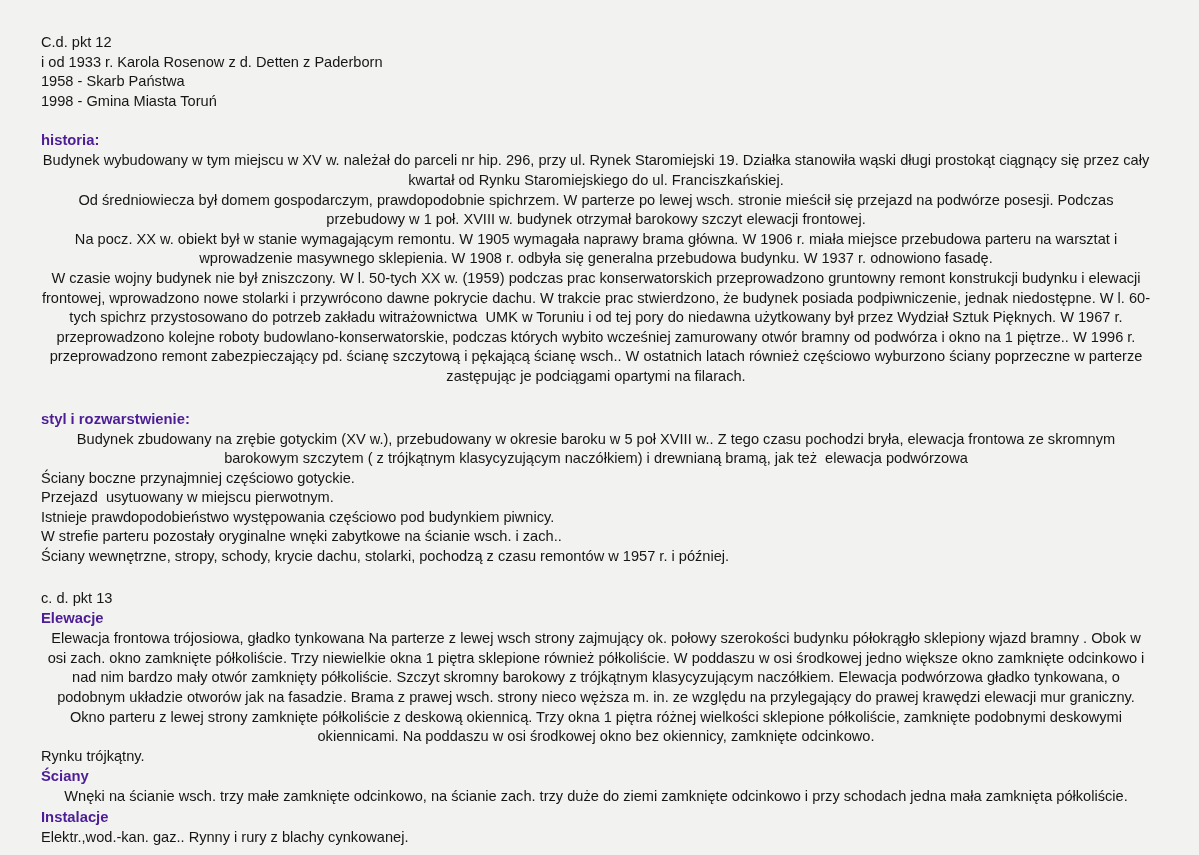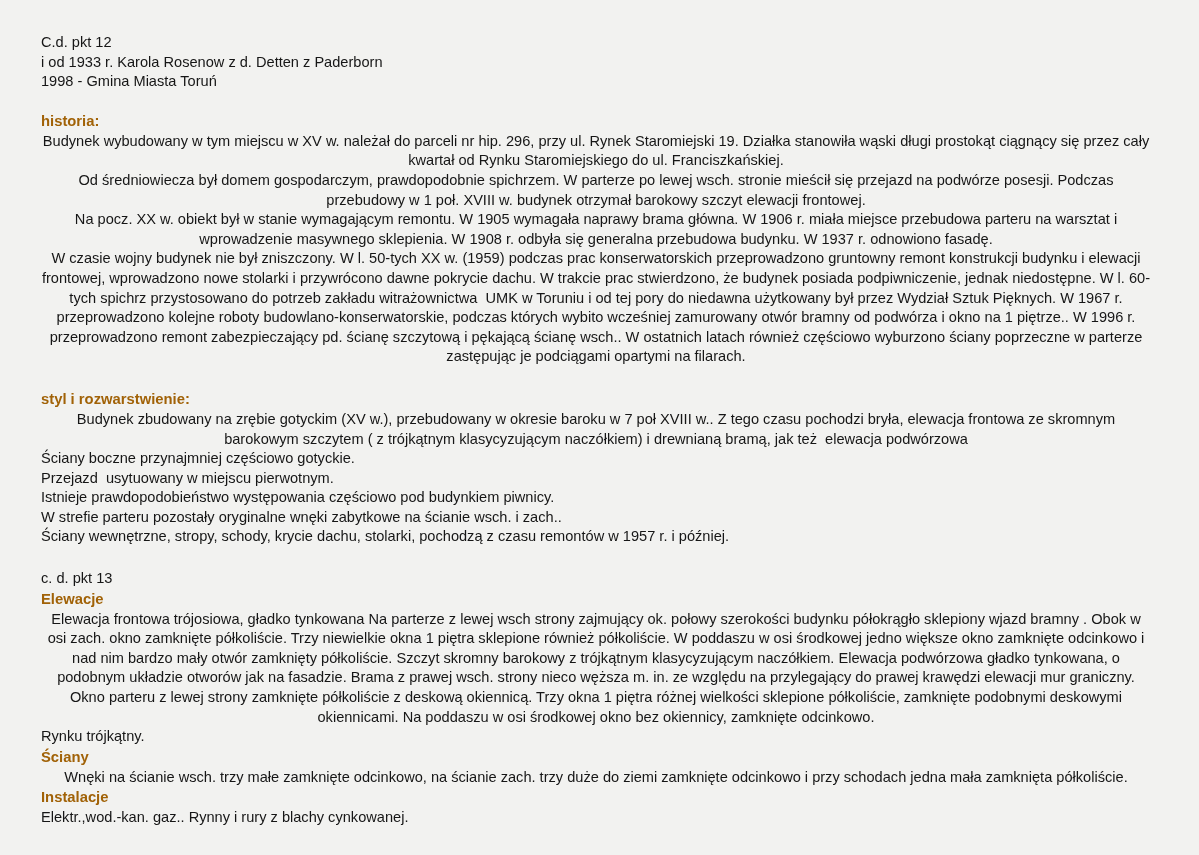--- a/index.html
+++ b/index.html
@@ -39,59 +39,60 @@
     font-size: 14.6px;
     line-height: 19.6px;
     letter-spacing: 0.0px;
     white-space: pre-wrap;
     color: #161616;
   }
   .heading {
     font-size: 14.8px;
     line-height: 21px;
     font-weight: bold;
-    color: #a16207;
+    color: #4c1d95;
   }
   .gap-md { height: 19px; }
   .gap-lg { height: 22px; }
   .block {
     text-align: left;
   }
   .justified {
     text-align: center;
   }
 </style>
 </head>
 <body>
 
 <div class="page">
   <div class="sheet">
     <div class="content">
 
       <div class="block">
         <div class="line">C.d. pkt 12</div>
         <div class="line">i od 1933 r. Karola Rosenow z d. Detten z Paderborn</div>
+        <div class="line">1958 - Skarb Państwa</div>
         <div class="line">1998 - Gmina Miasta Toruń</div>
       </div>
 
       <div class="gap-md"></div>
 
       <div class="block">
         <div class="heading">historia:</div>
         <div class="line justified">Budynek wybudowany w tym miejscu w XV w. należał do parceli nr hip. 296, przy ul. Rynek Staromiejski 19. Działka stanowiła wąski długi prostokąt ciągnący się przez cały kwartał od Rynku Staromiejskiego do ul. Franciszkańskiej.</div>
         <div class="line justified">Od średniowiecza był domem gospodarczym, prawdopodobnie spichrzem. W parterze po lewej wsch. stronie mieścił się przejazd na podwórze posesji. Podczas przebudowy w 1 poł. XVIII w. budynek otrzymał barokowy szczyt elewacji frontowej.</div>
         <div class="line justified">Na pocz. XX w. obiekt był w stanie wymagającym remontu. W 1905 wymagała naprawy brama główna. W 1906 r. miała miejsce przebudowa parteru na warsztat i wprowadzenie masywnego sklepienia. W 1908 r. odbyła się generalna przebudowa budynku. W 1937 r. odnowiono fasadę.</div>
         <div class="line justified">W czasie wojny budynek nie był zniszczony. W l. 50-tych XX w. (1959) podczas prac konserwatorskich przeprowadzono gruntowny remont konstrukcji budynku i elewacji frontowej, wprowadzono nowe stolarki i przywrócono dawne pokrycie dachu. W trakcie prac stwierdzono, że budynek posiada podpiwniczenie, jednak niedostępne. W l. 60-tych spichrz przystosowano do potrzeb zakładu witrażownictwa  UMK w Toruniu i od tej pory do niedawna użytkowany był przez Wydział Sztuk Pięknych. W 1967 r. przeprowadzono kolejne roboty budowlano-konserwatorskie, podczas których wybito wcześniej zamurowany otwór bramny od podwórza i okno na 1 piętrze.. W 1996 r. przeprowadzono remont zabezpieczający pd. ścianę szczytową i pękającą ścianę wsch.. W ostatnich latach również częściowo wyburzono ściany poprzeczne w parterze zastępując je podciągami opartymi na filarach.</div>
       </div>
 
       <div class="gap-lg"></div>
 
       <div class="block">
         <div class="heading">styl i rozwarstwienie:</div>
-        <div class="line justified">Budynek zbudowany na zrębie gotyckim (XV w.), przebudowany w okresie baroku w 7 poł XVIII w.. Z tego czasu pochodzi bryła, elewacja frontowa ze skromnym barokowym szczytem ( z trójkątnym klasycyzującym naczółkiem) i drewnianą bramą, jak też  elewacja podwórzowa</div>
+        <div class="line justified">Budynek zbudowany na zrębie gotyckim (XV w.), przebudowany w okresie baroku w 5 poł XVIII w.. Z tego czasu pochodzi bryła, elewacja frontowa ze skromnym barokowym szczytem ( z trójkątnym klasycyzującym naczółkiem) i drewnianą bramą, jak też  elewacja podwórzowa</div>
         <div class="line">Ściany boczne przynajmniej częściowo gotyckie.</div>
         <div class="line">Przejazd  usytuowany w miejscu pierwotnym.</div>
         <div class="line">Istnieje prawdopodobieństwo występowania częściowo pod budynkiem piwnicy.</div>
         <div class="line">W strefie parteru pozostały oryginalne wnęki zabytkowe na ścianie wsch. i zach..</div>
         <div class="line">Ściany wewnętrzne, stropy, schody, krycie dachu, stolarki, pochodzą z czasu remontów w 1957 r. i później.</div>
       </div>
 
       <div class="gap-lg"></div>
 
       <div class="block">

